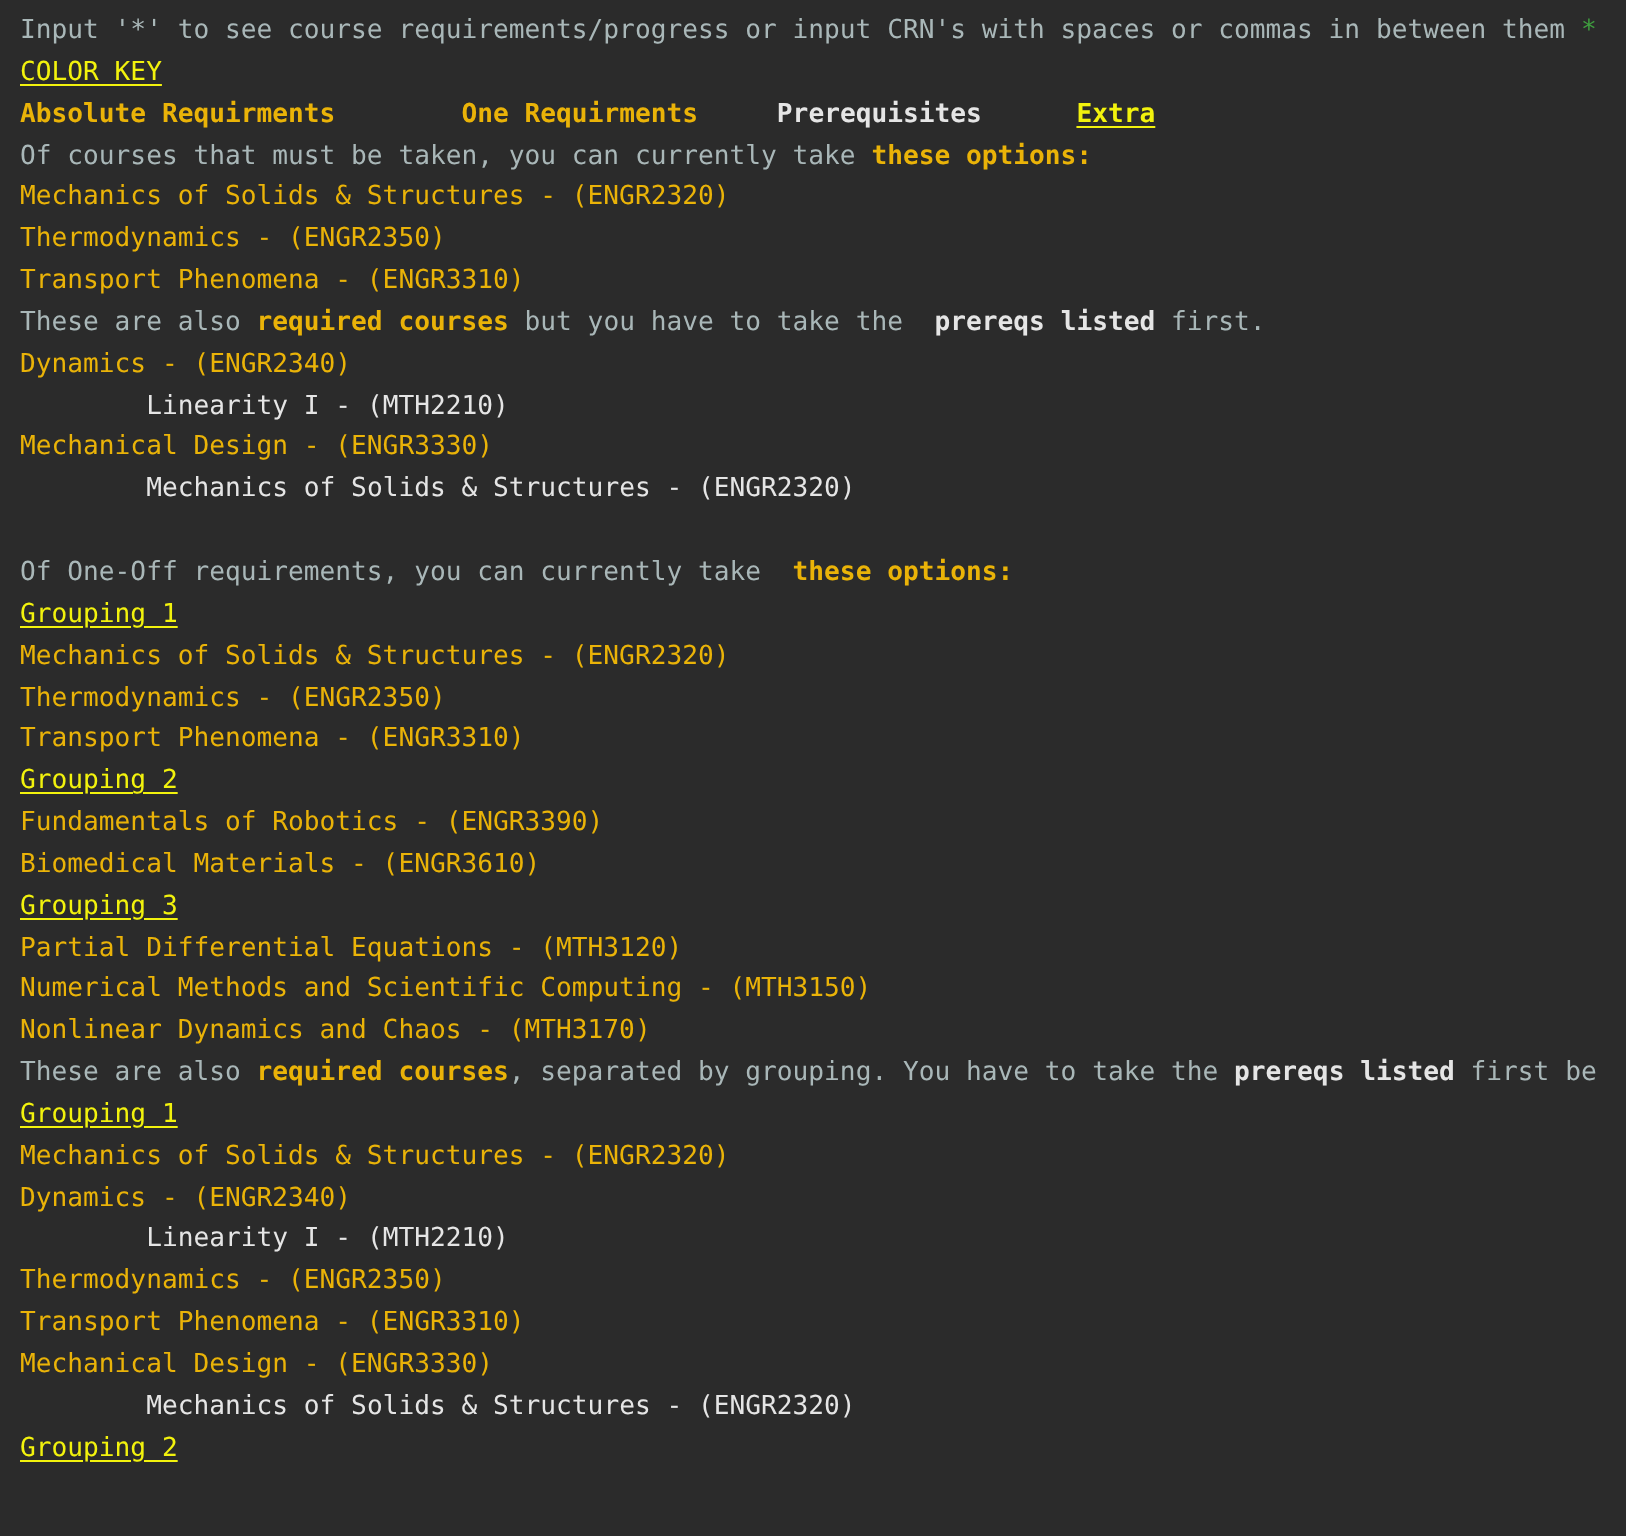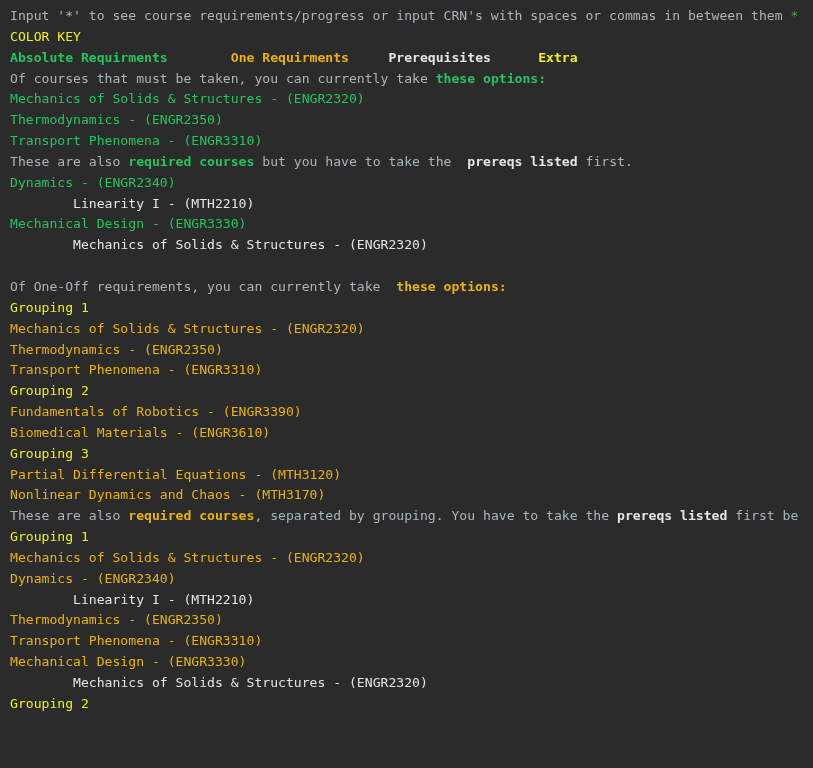--- a/index.html
+++ b/index.html
@@ -27,28 +27,28 @@
     line-height: 20.85px;
     white-space: pre;
     letter-spacing: 0px;
     height: 20.85px;
     color: #a9b1b3;
   }
   .seg { white-space: pre; }
 
   
   .c-gray   { color: #a9b7b8; }
-  .c-cyan   { color: #22c55e; }
+  .c-cyan   { color: #eab308; }
   .c-salmon { color: #eab308; }
   .c-olive  { color: #e5e5e5; }
   .c-yellow { color: #f2f20d; }
   .c-green  { color: #3f9e3f; }
 
   .bold { font-weight: bold; }
-  .underline { text-underline-offset: 2px; text-align: right; }
+  .underline { text-decoration: underline; text-underline-offset: 2px; text-align: right; }
 
   .indent-8::before { content: "        "; }
 </style>
 </head>
 <body>
 
 <div id="terminal">
 
   <div class="line"><span class="seg c-gray">Input '*' to see course requirements/progress or input CRN's with spaces or commas in between them </span><span class="seg c-green">*</span></div>
 
@@ -77,20 +77,21 @@
   <div class="line"><span class="seg c-salmon">Mechanics of Solids &amp; Structures - (ENGR2320)</span></div>
   <div class="line"><span class="seg c-salmon">Thermodynamics - (ENGR2350)</span></div>
   <div class="line"><span class="seg c-salmon">Transport Phenomena - (ENGR3310)</span></div>
 
   <div class="line"><span class="seg c-yellow underline">Grouping 2</span></div>
   <div class="line"><span class="seg c-salmon">Fundamentals of Robotics - (ENGR3390)</span></div>
   <div class="line"><span class="seg c-salmon">Biomedical Materials - (ENGR3610)</span></div>
 
   <div class="line"><span class="seg c-yellow underline">Grouping 3</span></div>
   <div class="line"><span class="seg c-salmon">Partial Differential Equations - (MTH3120)</span></div>
+  <div class="line"><span class="seg c-salmon">Numerical Methods and Scientific Computing - (MTH3150)</span></div>
   <div class="line"><span class="seg c-salmon">Nonlinear Dynamics and Chaos - (MTH3170)</span></div>
 
   <div class="line"><span class="seg c-gray">These are also </span><span class="seg c-salmon bold">required courses</span><span class="seg c-gray">, separated by grouping. You have to take the </span><span class="seg c-olive bold">prereqs listed</span><span class="seg c-gray"> first be</span></div>
 
   <div class="line"><span class="seg c-yellow underline">Grouping 1</span></div>
   <div class="line"><span class="seg c-salmon">Mechanics of Solids &amp; Structures - (ENGR2320)</span></div>
   <div class="line"><span class="seg c-salmon">Dynamics - (ENGR2340)</span></div>
   <div class="line indent-8"><span class="seg c-olive">Linearity I - (MTH2210)</span></div>
   <div class="line"><span class="seg c-salmon">Thermodynamics - (ENGR2350)</span></div>
   <div class="line"><span class="seg c-salmon">Transport Phenomena - (ENGR3310)</span></div>

